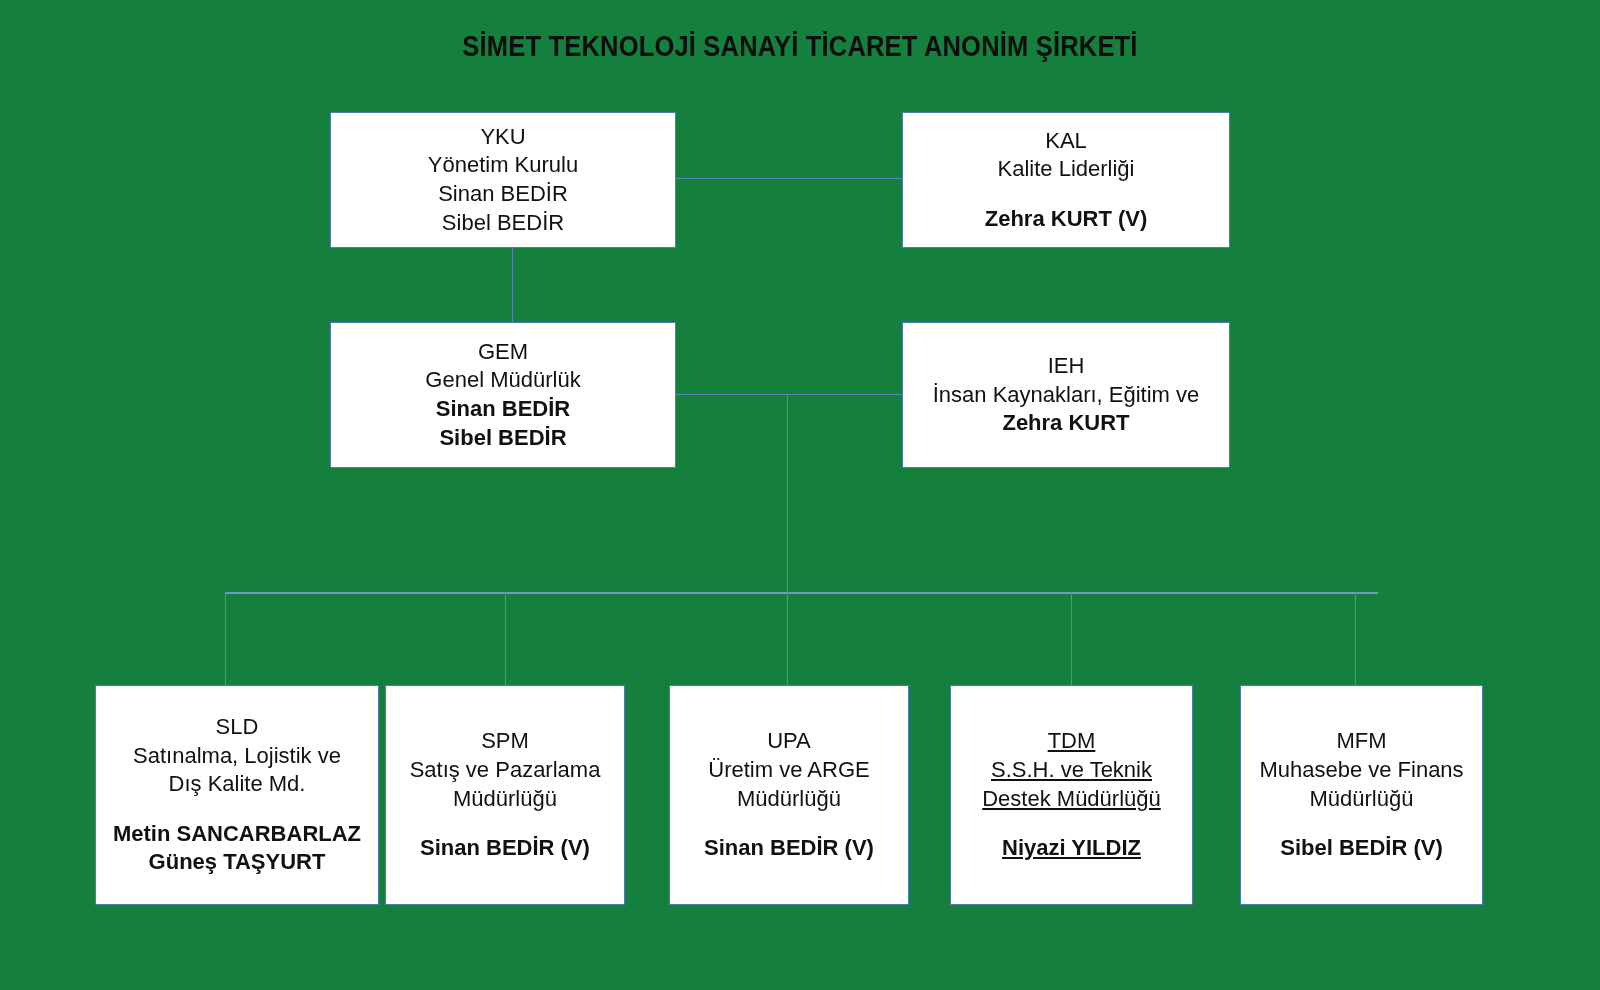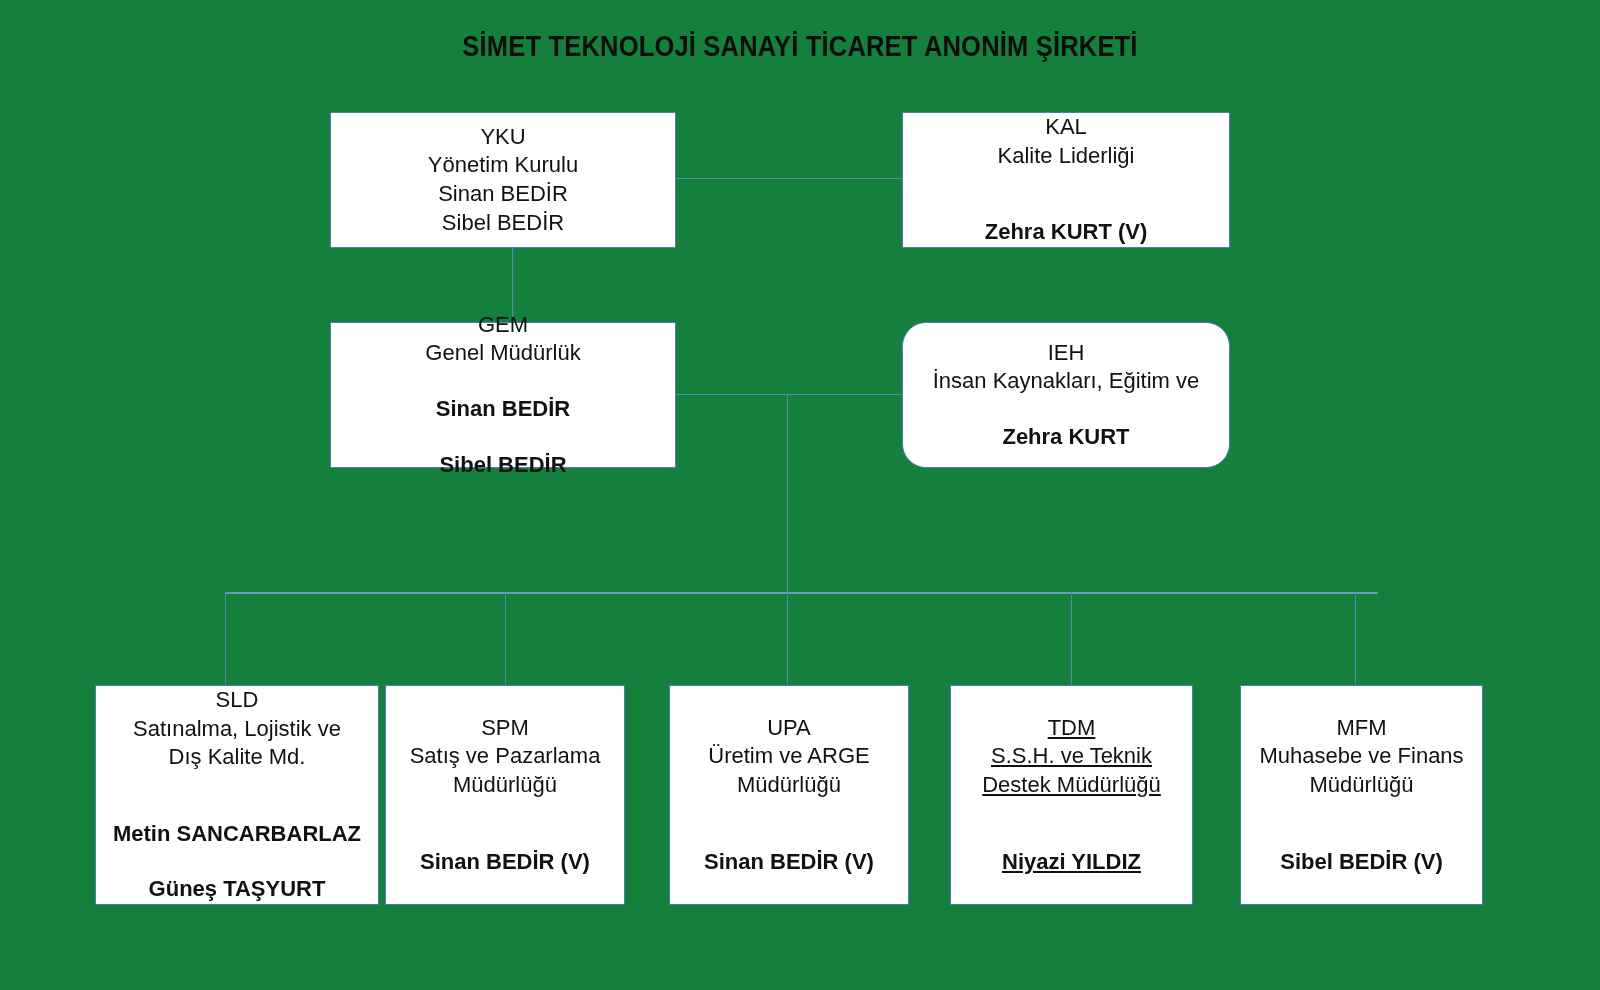--- a/index.html
+++ b/index.html
@@ -51,21 +51,20 @@
     font-family: "Liberation Sans", sans-serif;
     font-size: 22px;
     line-height: 1.30;
   }
   .node .ln {
     display: block;
     white-space: nowrap;
   }
   .node .ln.bold {
     font-weight: bold;
-    margin-top: 27px;
   }
   .node .gap {
     display: block;
     height: 21px;
   }
 
   
   .hline {
     position: absolute;
     height: 0;
@@ -119,21 +118,21 @@
     <span class="ln bold">Zehra KURT (V)</span>
   </div>
 
   <div class="node" style="left:330px; top:322px; width:346px; height:146px;">
     <span class="ln">GEM</span>
     <span class="ln">Genel Müdürlük</span>
     <span class="ln bold">Sinan BEDİR</span>
     <span class="ln bold">Sibel BEDİR</span>
   </div>
 
-  <div class="node" style="left:902px; top:322px; width:328px; height:146px;border-radius:24px;">
+  <div class="node" style="left:902px; top:322px; width:328px; height:146px;">
     <span class="ln">IEH</span>
     <span class="ln">İnsan Kaynakları, Eğitim ve</span>
     <span class="ln bold">Zehra KURT</span>
   </div>
 
   <div class="node" style="left:95px; top:685px; width:284px; height:220px;">
     <span class="ln">SLD</span>
     <span class="ln">Satınalma, Lojistik ve</span>
     <span class="ln">Dış Kalite Md.</span>
     <span class="gap"></span>

